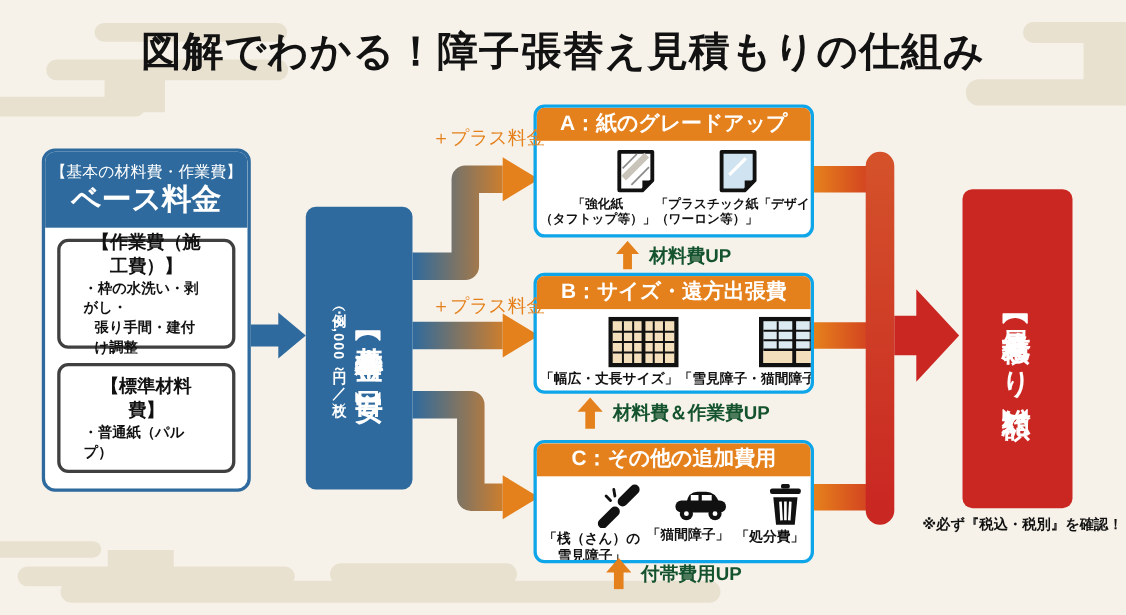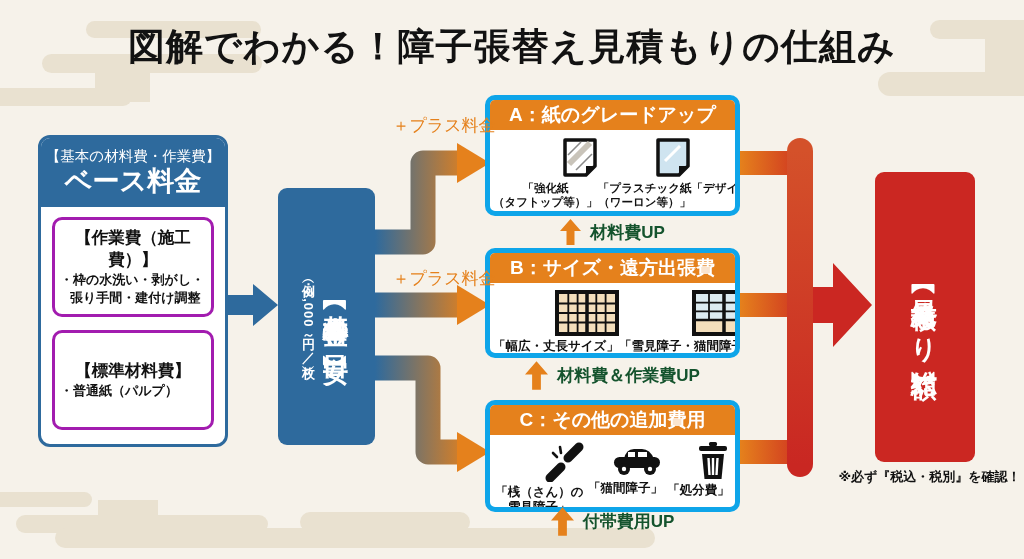--- a/index.html
+++ b/index.html
@@ -8,35 +8,35 @@
   .stage{position:relative;width:1024px;height:559px;overflow:hidden;background:#f6f2ea;}
   .bg-svg{position:absolute;left:0;top:0;z-index:0;}
   .title{position:absolute;top:22px;left:0;width:100%;margin:0;text-align:center;
          font-size:37px;font-weight:bold;color:#121212;letter-spacing:1px;z-index:2;}
   
   .base-box{position:absolute;left:38px;top:135px;width:190px;height:312px;background:#fff;
             border:3px solid #2e6a9d;border-radius:12px;z-index:2;overflow:hidden;}
   .base-head{background:#2e6a9d;color:#fff;text-align:center;padding:9px 2px 10px;}
   .base-head-small{font-size:14.5px;font-weight:normal;}
   .base-head-large{font-size:27px;font-weight:bold;line-height:1.15;}
-  .inner-box{margin:10px 11px 0;border:3px solid #a21caf;border-radius:10px;height:100px;
-             display:flex;flex-direction:column;justify-content:center;padding:4px 5px;}
+  .inner-box{margin:10px 11px 0;border:3px solid #404040;border-radius:10px;height:100px;
+             display:flex;flex-direction:column;justify-content:center;padding:4px 21px;}
   .inner-box.second{margin-top:13px;}
   .inner-title{font-size:16.5px;font-weight:bold;text-align:center;color:#111;}
   .inner-line{font-size:13px;font-weight:bold;color:#111;line-height:1.4;}
   .inner-line.indent{padding-left:10px;}
   
   .price-box{position:absolute;left:278px;top:188px;width:97px;height:257px;background:#2e6a9d;
              border-radius:9px;z-index:2;display:flex;justify-content:center;align-items:center;gap:2px;}
   .v-sub{writing-mode:vertical-rl;color:#fff;font-weight:bold;font-size:13px;letter-spacing:1px;}
   .v-main{writing-mode:vertical-rl;color:#fff;font-weight:bold;font-size:26px;letter-spacing:2px;}
   .plus-label{position:absolute;width:116px;text-align:center;font-size:17px;font-weight:normal;
               color:#e5811c;z-index:3;white-space:nowrap;}
   
-  .opt-box{position:absolute;left:485px;width:255px;background:#fff;border:5px solid #0ea5e9;
+  .opt-box{position:absolute;left:485px;width:255px;background:#fff;border:3px solid #0ea5e9;
            border-radius:10px;z-index:2;overflow:hidden;}
   .opt-head{background:#e5811c;color:#fff;font-weight:bold;font-size:19px;text-align:center;
             line-height:30px;height:30px;}
   .opt-body{display:flex;justify-content:space-around;align-items:flex-start;padding:7px 3px 3px;}
   .opt-item{display:flex;flex-direction:column;align-items:flex-end;gap:3px;}
   .opt-label{font-size:11.5px;font-weight:bold;color:#111;line-height:1.2;text-align:center;white-space:nowrap;}
   .opt-label.lg{font-size:12.5px;}
   .up-note{position:absolute;left:485px;width:255px;display:flex;justify-content:center;
            align-items:center;gap:9px;z-index:2;}
   .up-note span{font-size:17px;font-weight:bold;color:#14532d;white-space:nowrap;}

